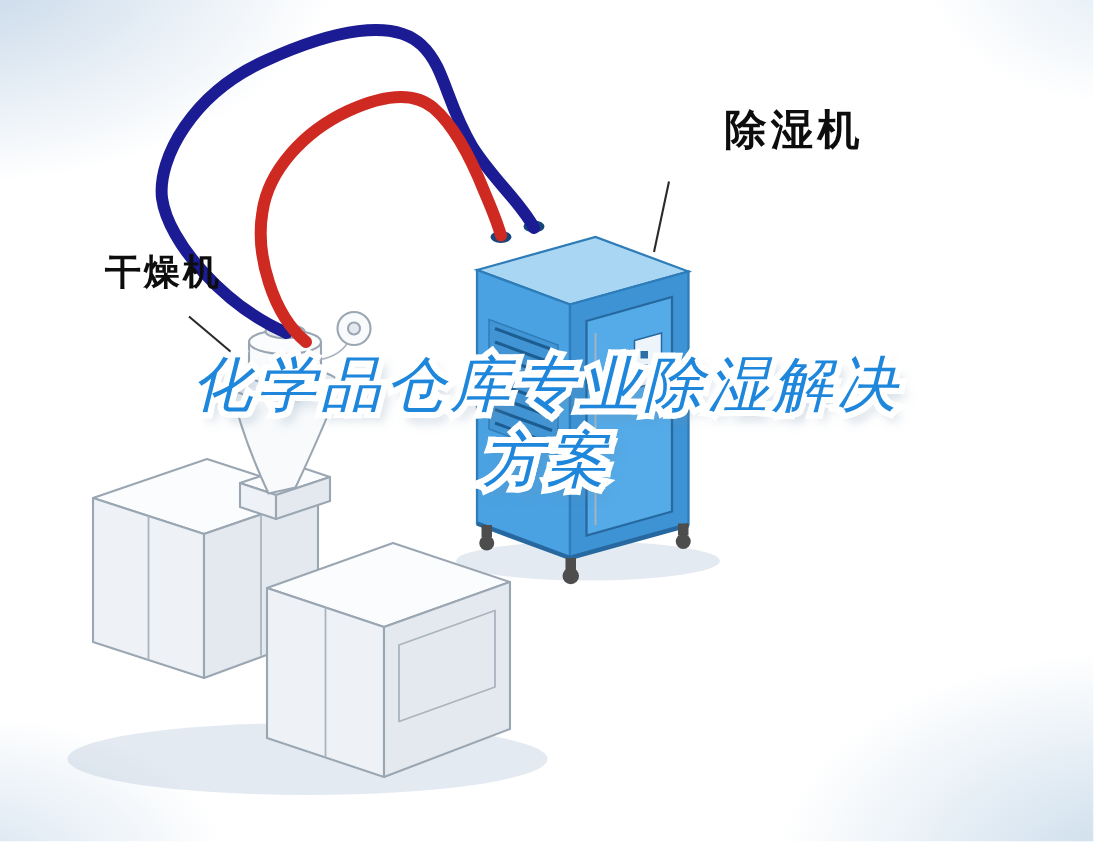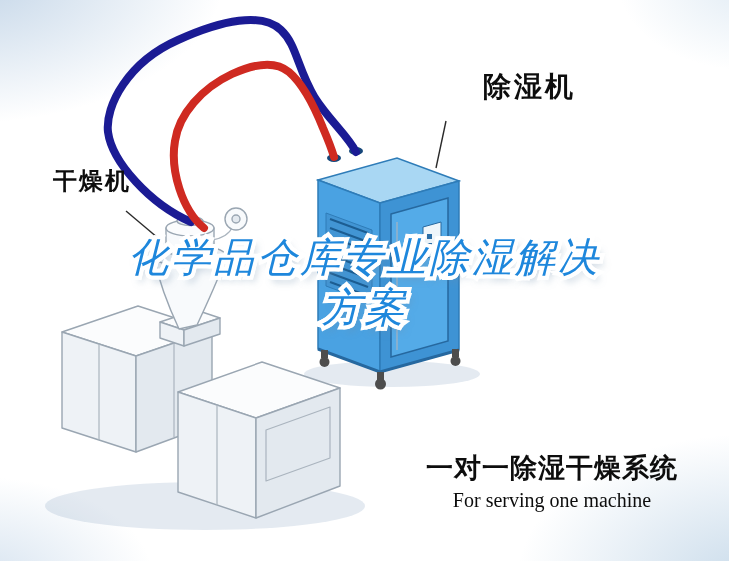--- a/index.html
+++ b/index.html
@@ -50,21 +50,21 @@
   .panel-box{fill:#EEF5FA;stroke:#26689F;stroke-width:1;}
   .panel-btn{fill:#2C6EA6;stroke:none;}
 
   
   .callout{position:absolute;text-align:center;}
   .callout .cn{font-weight:700;color:#0d0d0d;}
   .callout .en{font-family:"Liberation Serif",serif;color:#0d0d0d;}
   .co-dehum{left:447px;top:68px;width:165px;}
   .co-dehum .cn{font-size:28px;letter-spacing:3px;}
   .co-dehum .en{font-size:23px;margin-top:2px;}
-  .co-hopper{left:36px;top:165px;width:112px;}
+  .co-hopper{left:53px;top:165px;width:112px;}
   .co-hopper .cn{font-size:24px;letter-spacing:2px;}
   .co-hopper .en{font-size:21px;margin-top:2px;}
 
   .title{position:absolute;left:0;top:232px;width:100%;text-align:center;
     font-weight:400;font-style:italic;font-size:40px;letter-spacing:3px;}
   .t-line{position:relative;height:50px;line-height:50px;}
   .t-line .stroke{
     position:absolute;left:50%;transform:translateX(-50%);white-space:nowrap;
     color:#fff;-webkit-text-stroke:8px #fff;
     text-shadow:-3px -3px 0 #fff,3px -3px 0 #fff,-3px 3px 0 #fff,3px 3px 0 #fff,
@@ -179,18 +179,14 @@
     <div class="t-line">
       <span class="stroke">化学品仓库专业除湿解决</span>
       <span class="fill">化学品仓库专业除湿解决</span>
     </div>
     <div class="t-line">
       <span class="stroke">方案</span>
       <span class="fill">方案</span>
     </div>
   </div>
 
-  <div class="caption">
-    <div class="cn">一对一除湿干燥系统</div>
-    <div class="en">For serving one machine</div>
-  </div>
 
 </div>
 
 </body></html>

